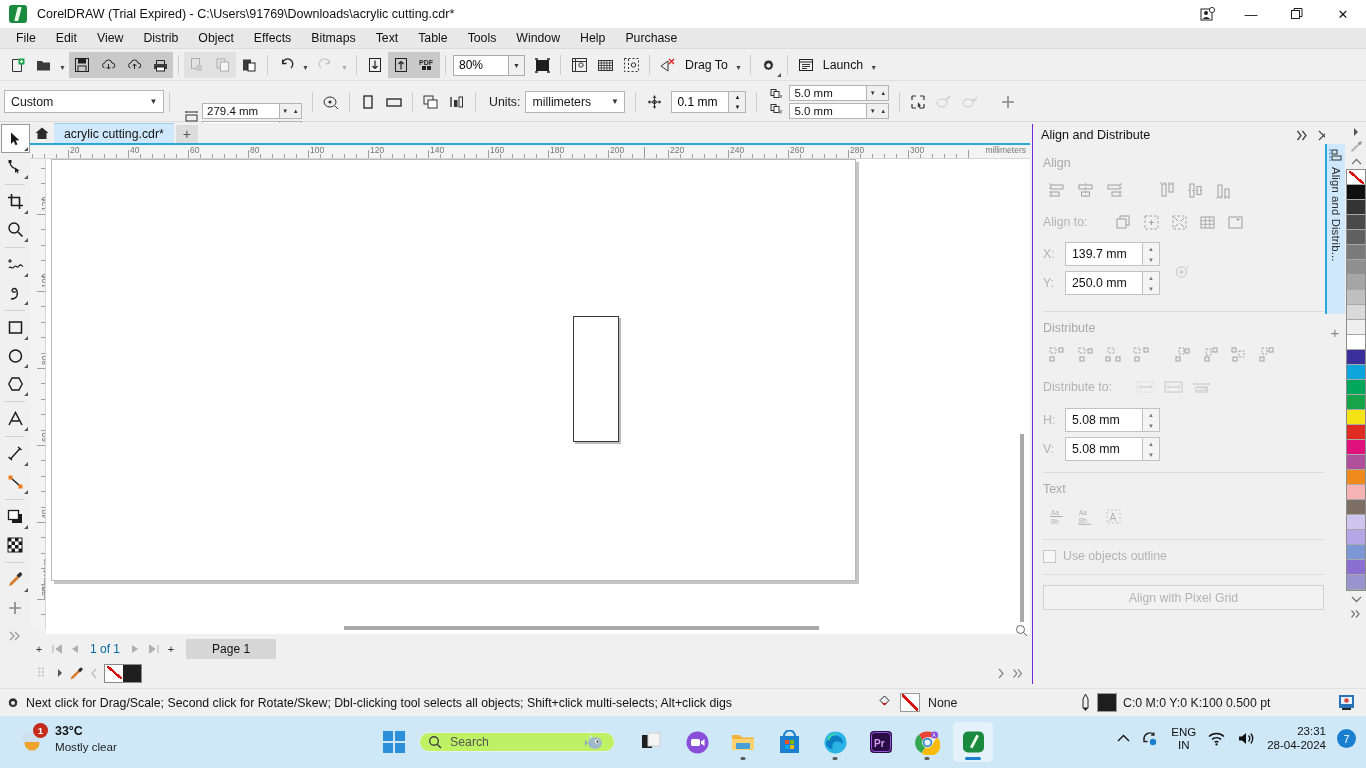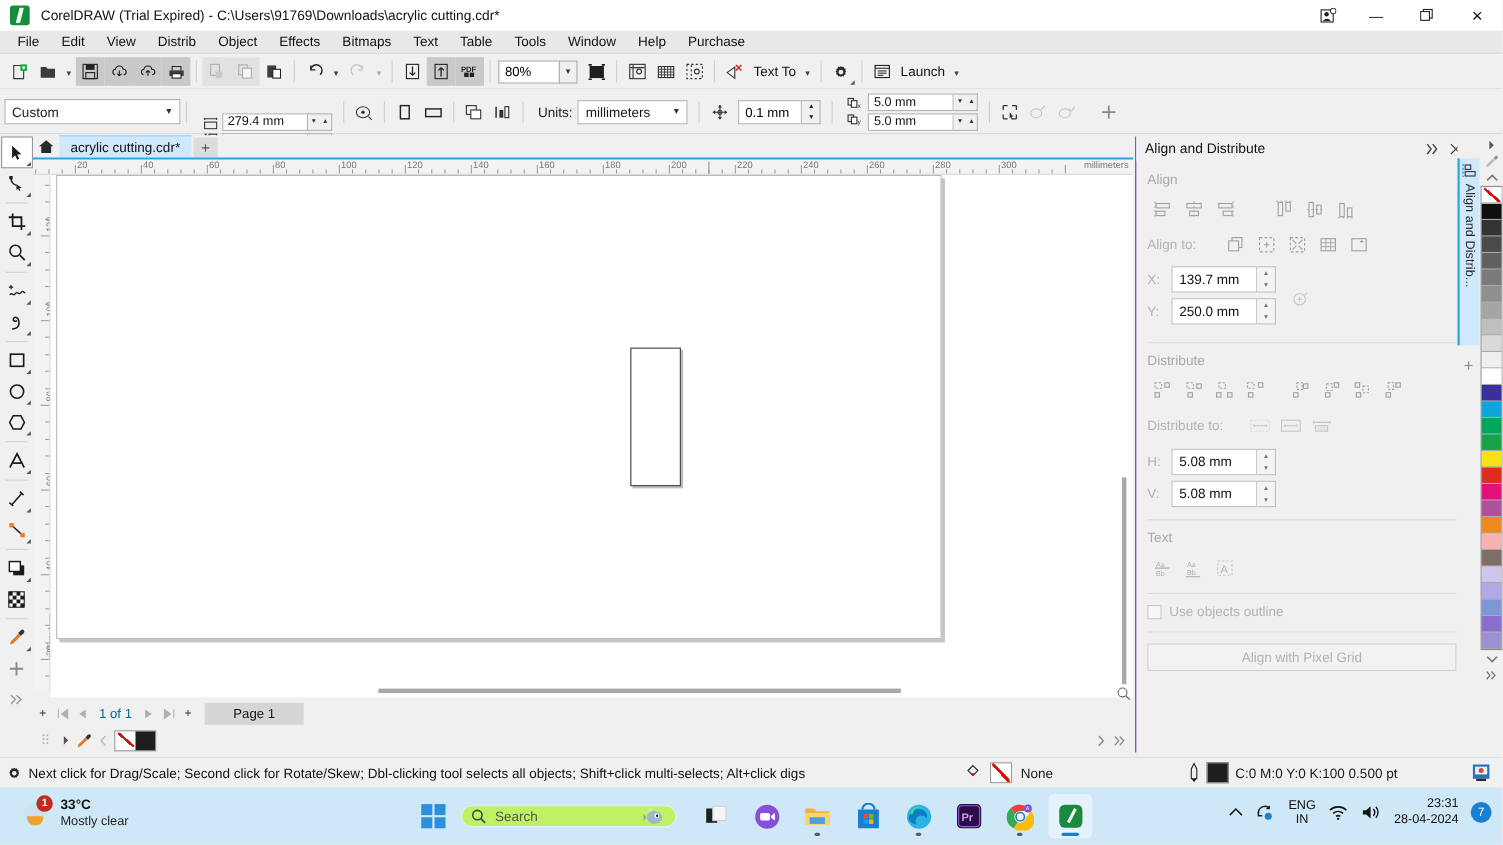--- a/index.html
+++ b/index.html
@@ -83,21 +83,21 @@
   }
   .pg-select {
     width:160px; height:23px; border:1px solid #b4b4b4; background:#fff;
     display:flex; align-items:center; padding-left:6px; font-size:12.3px;
     position:relative;
   }
   .pg-select .arrow {
     position:absolute; right:0; top:0; width:19px; height:21px;
     display:flex; align-items:center; justify-content:center; font-size:8px; color:#333;
   }
-  .dim-group { display:flex; align-items:center; margin-left:10px;margin-top:36px; }
+  .dim-group { display:flex; align-items:flex-end; margin-left:10px;margin-top:36px; }
   .dim-icons { display:flex; flex-direction:column; gap:3px; margin-right:4px; }
   .dim-fields { display:flex; flex-direction:column; gap:2px; }
   .spin-row { display:flex; height:16px; }
   .spin-row input {
     width:78px; height:16px; border:1px solid #b4b4b4; background:#fff;
     font-family:"Liberation Sans",sans-serif; font-size:11.5px; padding-left:4px;
     outline:none; color:#111;
   }
   .spin-btns { display:flex; width:22px; border:1px solid #b4b4b4; border-left:none; background:#f0f0f0; }
   .spin-btns span {
@@ -550,21 +550,21 @@
           <circle cx="10.5" cy="8" r="2.2" fill="none" stroke="#333"></circle>
         </svg>
     </div>
     <div class="tb-sep"></div>
     <div class="tb-btn">
       <svg width="18" height="16" viewBox="0 0 18 16">
           <path d="M2 9l7-5v10z" fill="none" stroke="#333"></path>
           <path d="M10 2l5 5M15 2l-5 5" stroke="#d22" stroke-width="1.3"></path>
         </svg>
     </div>
-    <div class="tb-label">Text To</div>
+    <div class="tb-label">Drag To</div>
     <div class="tb-caret">▼</div>
     <div class="tb-sep"></div>
     <div class="tb-btn">
       <svg width="17" height="17" viewBox="0 0 17 17">
           <path d="M8.5 3.2 9.6 4l1.4-.4.5 1.4 1.3.7-.4 1.4 1 1-1 1 .4 1.4-1.3.7-.5 1.4-1.4-.4-1.1.8-1.1-.8-1.4.4-.5-1.4-1.3-.7.4-1.4-1-1 1-1-.4-1.4 1.3-.7.5-1.4L7.4 4z" fill="#2a2a2a"></path>
           <circle cx="8.5" cy="8.5" r="2.2" fill="#f0f0f0"></circle>
         </svg>
       <span class="flyout" style="position:absolute;right:1px;bottom:1px;width:0;height:0;border-left:4px solid transparent;border-bottom:4px solid #555"></span>
     </div>
     <div class="tb-sep"></div>

